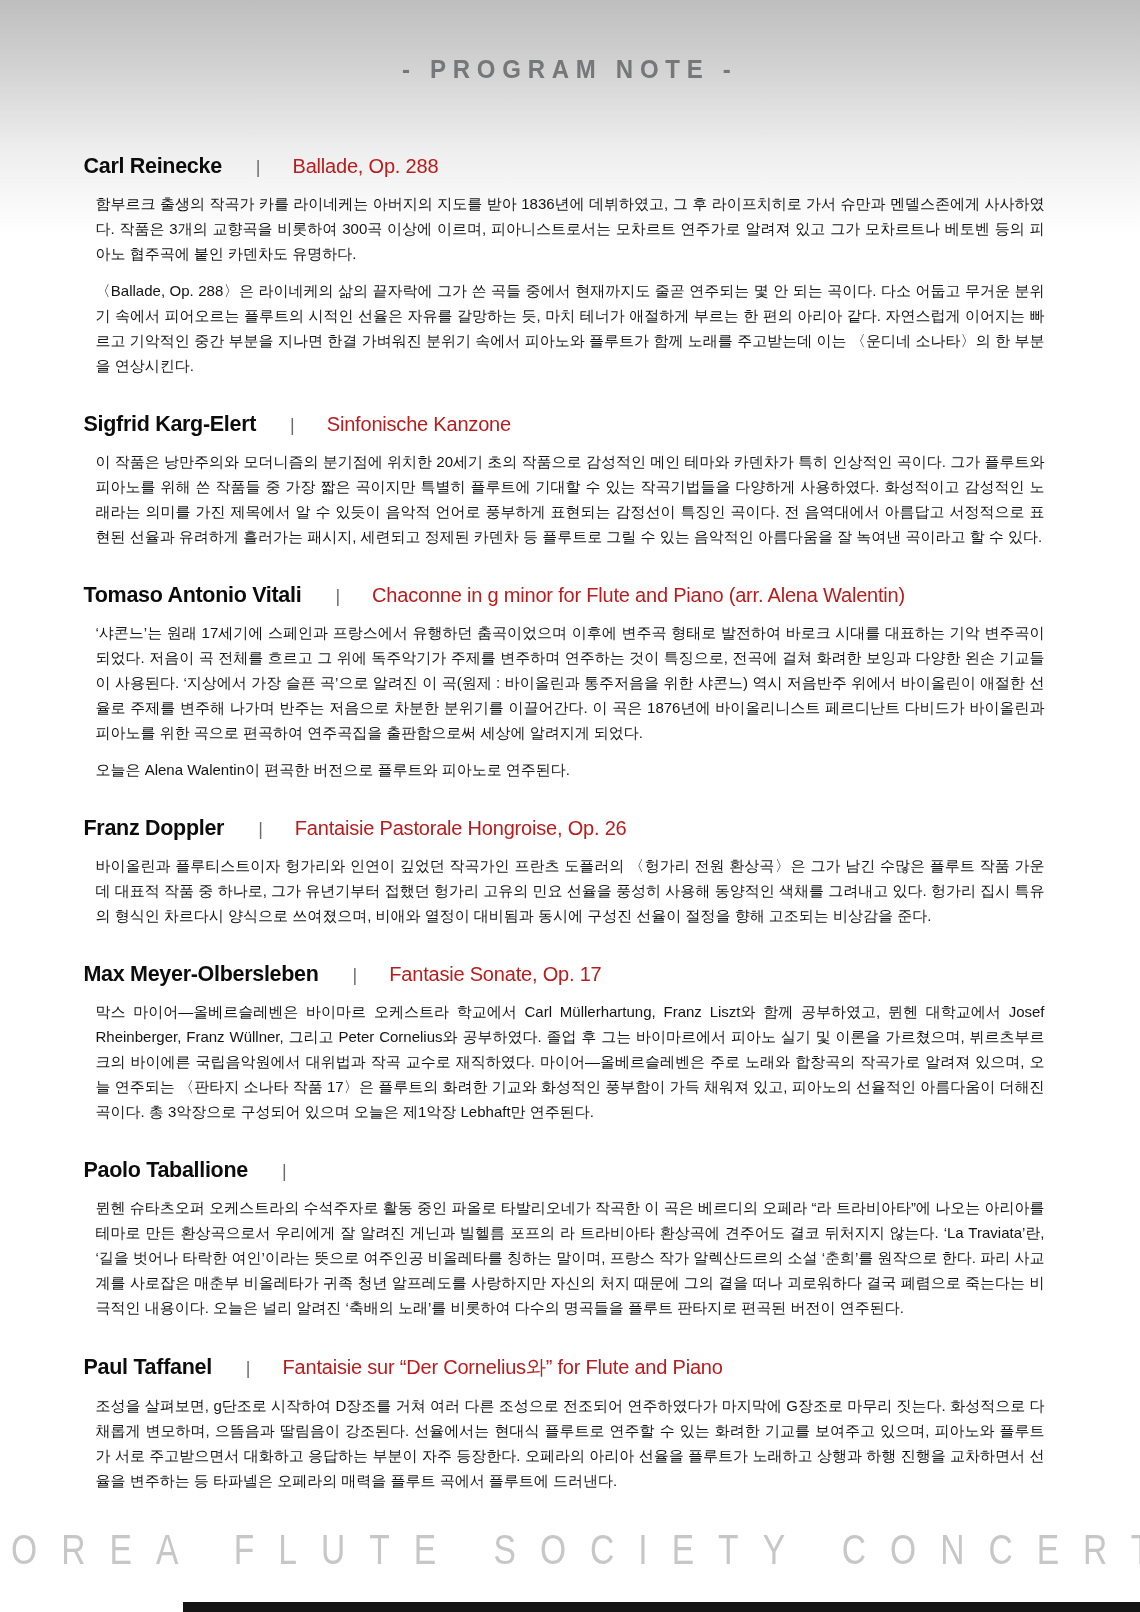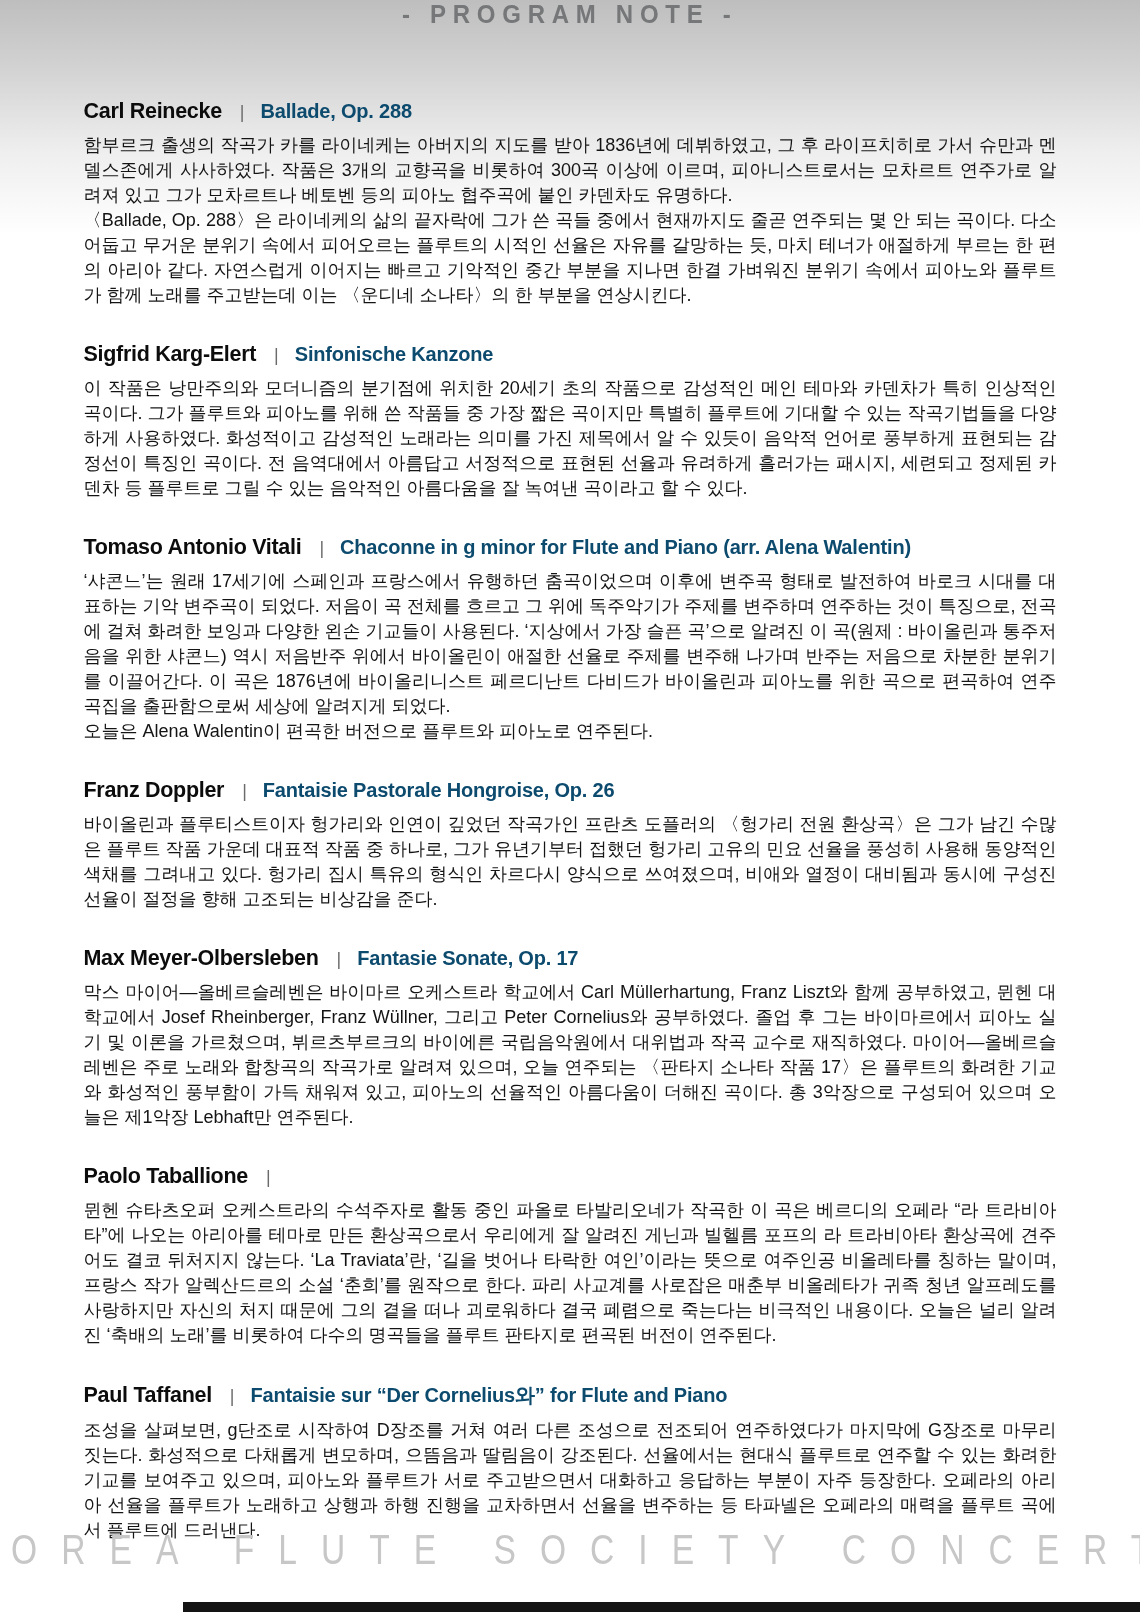--- a/index.html
+++ b/index.html
@@ -9,20 +9,21 @@
     position: relative;
     overflow: hidden;
     background-color: #ffffff;
     background-image: linear-gradient(to bottom, #bdbebd 0px, #d2d3d2 70px, #eeeeee 150px, #ffffff 235px);
     background-repeat: no-repeat;
     background-size: 100% 235px;
     font-family: "Liberation Sans", "DejaVu Sans", sans-serif;
     color: #151515;
   }
   .masthead {
+    padding-top: 55px;
     text-align: center;
   }
   .masthead .ptitle {
     display: inline-block;
     font-size: 25px;
     font-weight: 700;
     letter-spacing: 7px;
     color: #757779;
     transform: scaleX(0.96);
     white-space: nowrap;
@@ -31,42 +32,43 @@
     width: 973px;
     margin: 0 auto;
   }
   .piece { margin-top: 34px; }
   .piece.first { margin-top: 70px; }
   .piece-head {
     margin: 0 0 9px 0;
     display: flex;
     align-items: baseline;
     white-space: nowrap;
+    gap: 16px;
   }
   .composer {
     font-size: 21.5px;
     font-weight: 700;
     color: #0c0c0c;
     letter-spacing: -0.3px;
   }
   .divider {
     font-size: 18px;
     font-weight: 300;
     color: #6b6b6b;
     margin: 0 16px 0 18px;
   }
   .title {
     font-size: 20px;
-    font-weight: 700;
-    color: #0c4a6e;
+    font-weight: 400;
+    color: #b91c1c;
     letter-spacing: -0.2px;
   }
   p.note {
-    margin: 0;
-    font-size: 18px;
+    margin: 12px;
+    font-size: 15px;
     line-height: 25px;
     text-align: justify;
     color: #141414;
   }
   .footer-banner {
     position: absolute;
     bottom: 38px;
     left: 50%;
     transform: translateX(-50%) scaleX(0.8);
     transform-origin: center;

